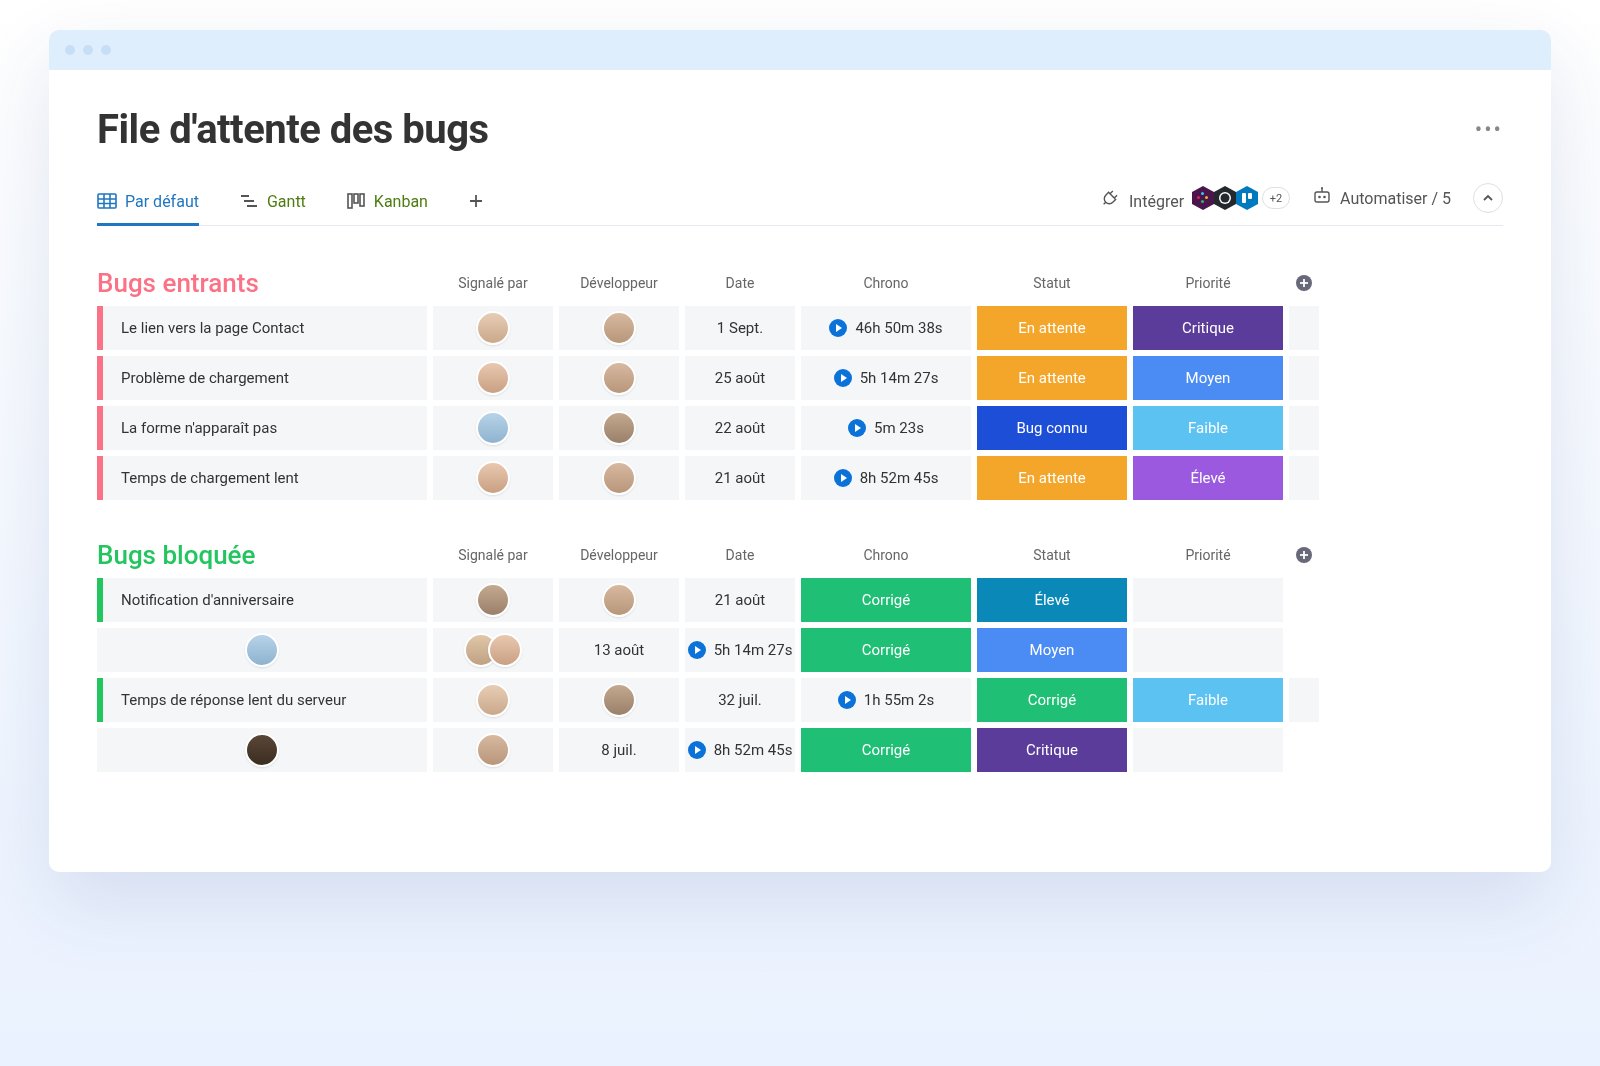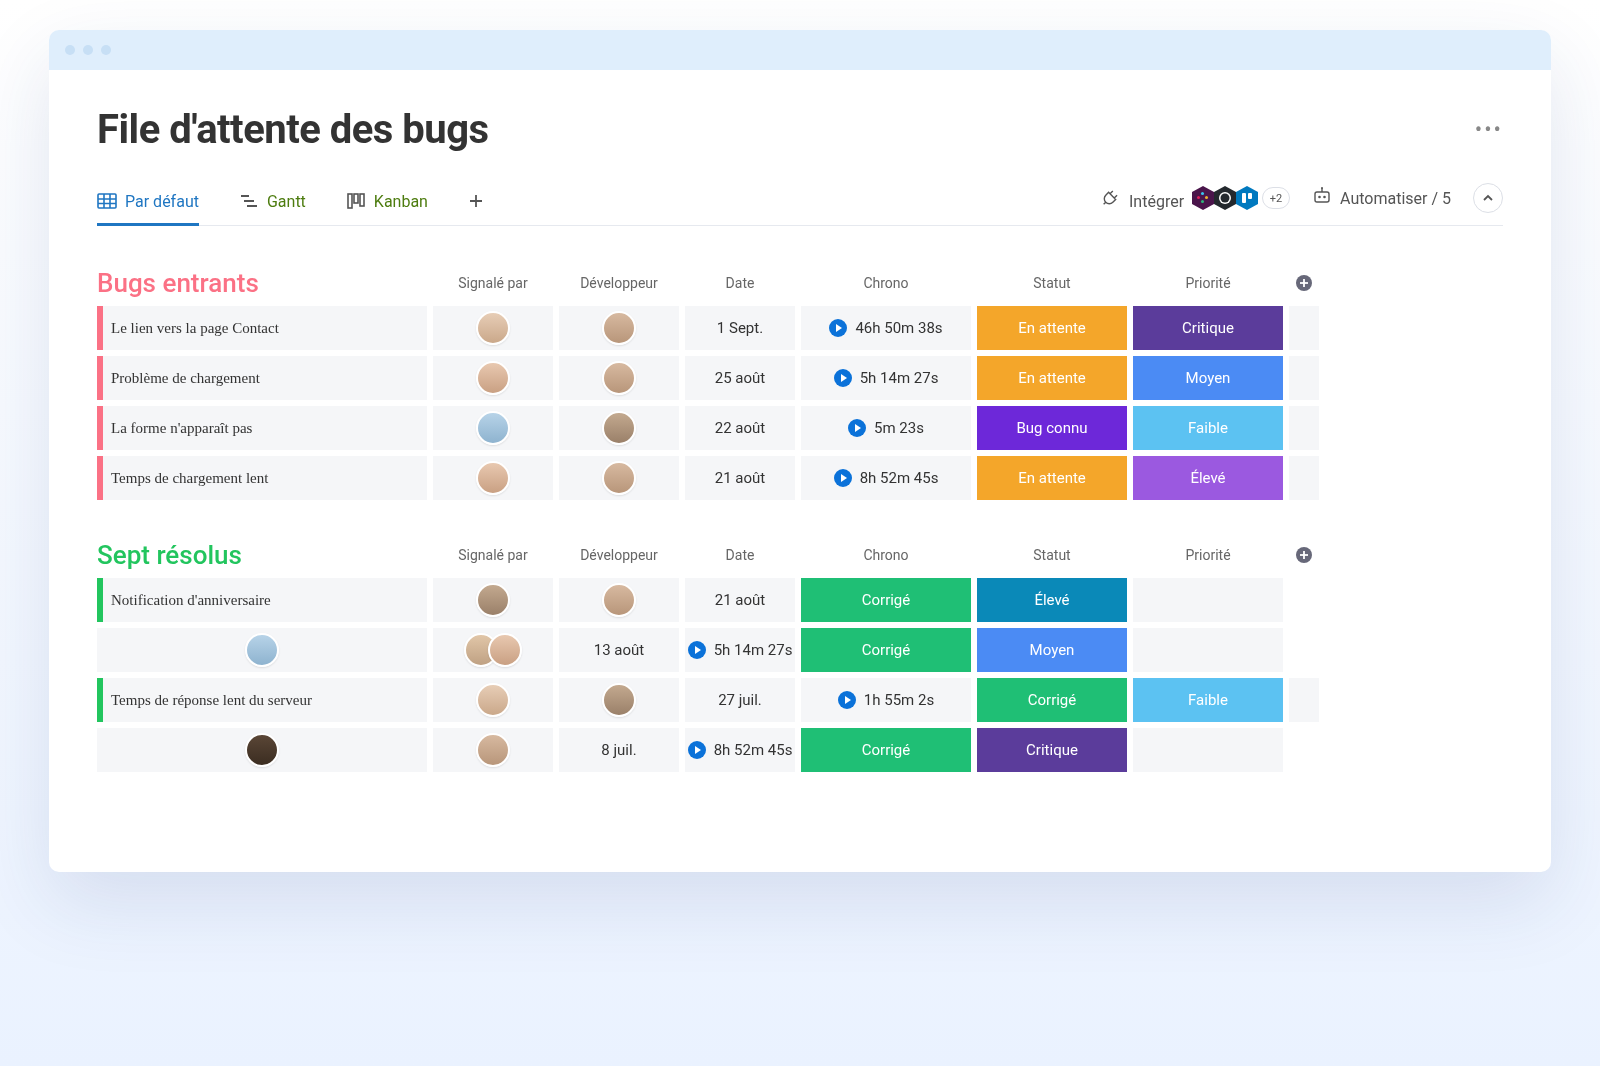--- a/index.html
+++ b/index.html
@@ -55,21 +55,21 @@
   .automate { display:flex; align-items:center; gap:8px; cursor:pointer; }
   .collapse-btn { width:30px; height:30px; border:1px solid #dcdfe6; border-radius:50%; display:flex; align-items:center; justify-content:center; cursor:pointer; }
   .groups { margin-top: 42px; }
   .group { margin-bottom: 40px; }
   .group-header { display:grid; grid-template-columns: 330px 120px 120px 110px 170px 150px 150px 30px; align-items:center; gap: 6px; margin-bottom: 8px;}
   .group-title { font-size: 26px; font-weight: 500; }
   .col-head { font-size: 14px; color: #666; text-align:center; }
   .add-col { color:#666; cursor:pointer; display:flex; justify-content:center;}
   .row { display:grid; grid-template-columns: 330px 120px 120px 110px 170px 150px 150px 30px; gap:6px; margin-bottom:6px;}
   .cell { background:#f5f6f8; height:44px; display:flex; align-items:center; justify-content:center; font-size:15px; color:#333; }
-  .task-cell { justify-content:flex-start; padding-left:14px; position:relative;font-family:Liberation Serif, serif; }
+  .task-cell { justify-content:flex-start; padding-left:24px; position:relative; }
   .task-cell::before { content:""; position:absolute; left:0; top:0; bottom:0; width:6px; }
   .avatar { width:34px; height:34px; border-radius:50%; background:#d0d4dc; border:2px solid #fff; box-shadow:0 1px 2px rgba(0,0,0,0.1); display:inline-block;}
   .avatar-pair { display:flex; }
   .avatar-pair .avatar:nth-child(2){ margin-left:-10px;}
   .chrono-cell { gap:8px; }
   .play-icon { width:18px; height:18px; flex:none; }
   .pill { color:#fff; font-size:15px; }
   .trailing-cell { background:#f5f6f8; }
   
   .av1{background:linear-gradient(#e7cdb6,#caa88a);}
@@ -268,21 +268,21 @@
               <span class="avatar av5"></span>
             </div>
             <div class="cell">22 août</div>
             <div class="cell chrono-cell">
               <svg class="play-icon" viewBox="0 0 18 18">
                 <circle cx="9" cy="9" r="9" fill="#0b72d9"></circle>
                 <polygon points="7,5 13,9 7,13" fill="#fff"></polygon>
               </svg>
               <span>5m 23s</span>
             </div>
-            <div class="cell pill" style="background:#6d28d9">Bug connu</div>
+            <div class="cell pill" style="background:#1d4ed8">Bug connu</div>
             <div class="cell pill" style="background:#5cc2f2">Faible</div>
             <div class="cell trailing-cell"></div>
           </div>
           <div class="row">
             <div class="cell task-cell" style="--bar:#fb7185"><span style="position:absolute;left:0;top:0;bottom:0;width:6px;background:#fb7185"></span>Temps de chargement lent</div>
             <div class="cell">
               <span class="avatar av3"></span>
             </div>
             <div class="cell">
               <span class="avatar av2"></span>
@@ -295,21 +295,21 @@
               </svg>
               <span>8h 52m 45s</span>
             </div>
             <div class="cell pill" style="background:#f4a62a">En attente</div>
             <div class="cell pill" style="background:#9b59e0">Élevé</div>
             <div class="cell trailing-cell"></div>
           </div>
         </div>
         <div class="group">
           <div class="group-header">
-            <div class="group-title" style="color:#22c55e">Sept résolus</div>
+            <div class="group-title" style="color:#22c55e">Bugs bloquée</div>
             <div class="col-head">Signalé par</div>
             <div class="col-head">Développeur</div>
             <div class="col-head">Date</div>
             <div class="col-head">Chrono</div>
             <div class="col-head">Statut</div>
             <div class="col-head">Priorité</div>
             <div class="add-col">
               <svg width="18" height="18" viewBox="0 0 18 18">
                 <circle cx="9" cy="9" r="8" fill="#676879"></circle>
                 <line x1="9" y1="5" x2="9" y2="13" stroke="#fff" stroke-width="1.8"></line>
@@ -353,21 +353,21 @@
             <div class="cell trailing-cell"></div>
           </div>
           <div class="row">
             <div class="cell task-cell" style="--bar:#22c55e"><span style="position:absolute;left:0;top:0;bottom:0;width:6px;background:#22c55e"></span>Temps de réponse lent du serveur</div>
             <div class="cell">
               <span class="avatar av1"></span>
             </div>
             <div class="cell">
               <span class="avatar av5"></span>
             </div>
-            <div class="cell">27 juil.</div>
+            <div class="cell">32 juil.</div>
             <div class="cell chrono-cell">
               <svg class="play-icon" viewBox="0 0 18 18">
                 <circle cx="9" cy="9" r="9" fill="#0b72d9"></circle>
                 <polygon points="7,5 13,9 7,13" fill="#fff"></polygon>
               </svg>
               <span>1h 55m 2s</span>
             </div>
             <div class="cell pill" style="background:#1fbf75">Corrigé</div>
             <div class="cell pill" style="background:#5cc2f2">Faible</div>
             <div class="cell trailing-cell"></div>

